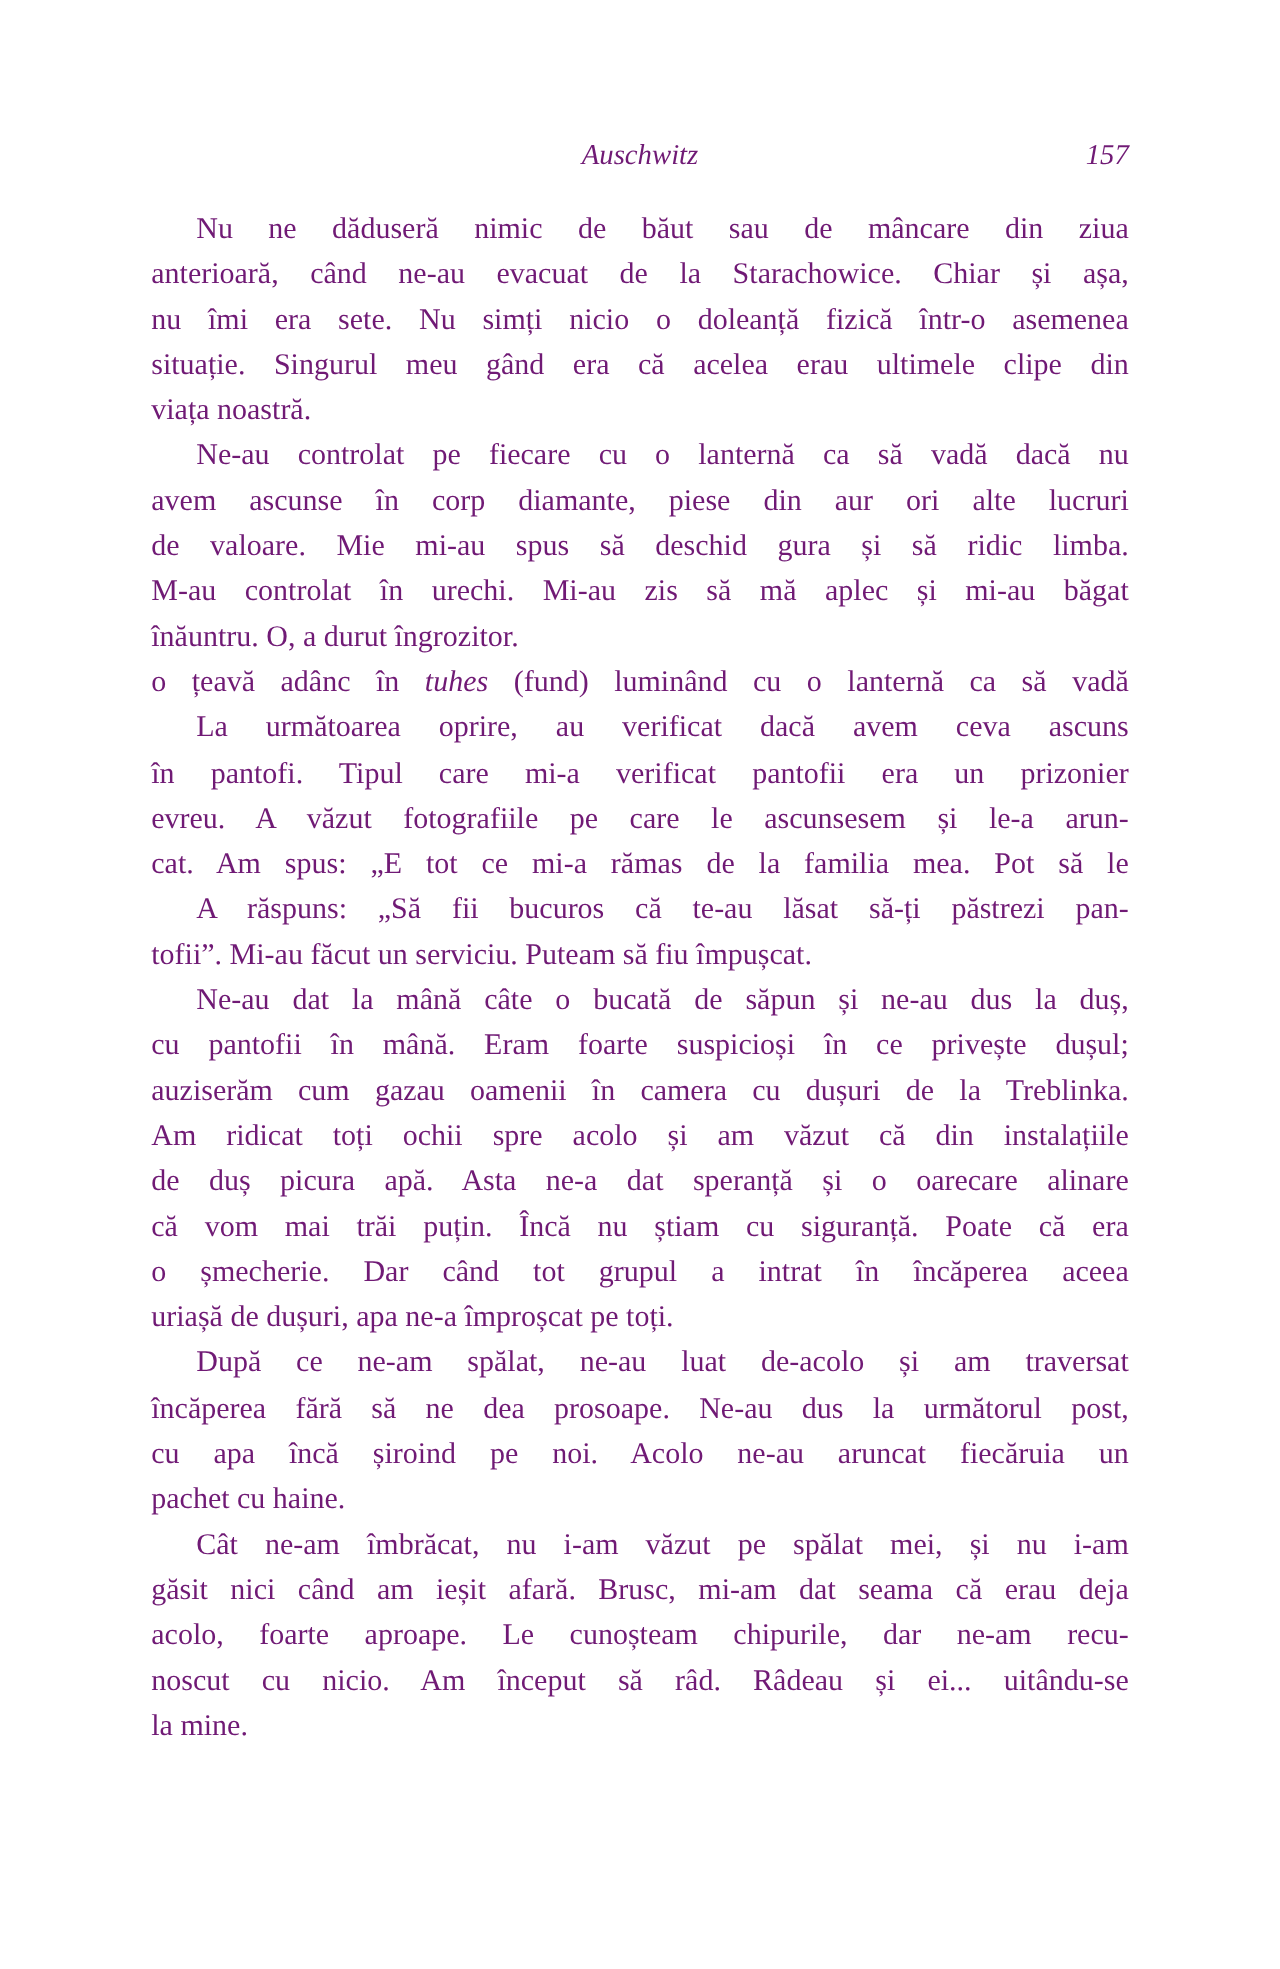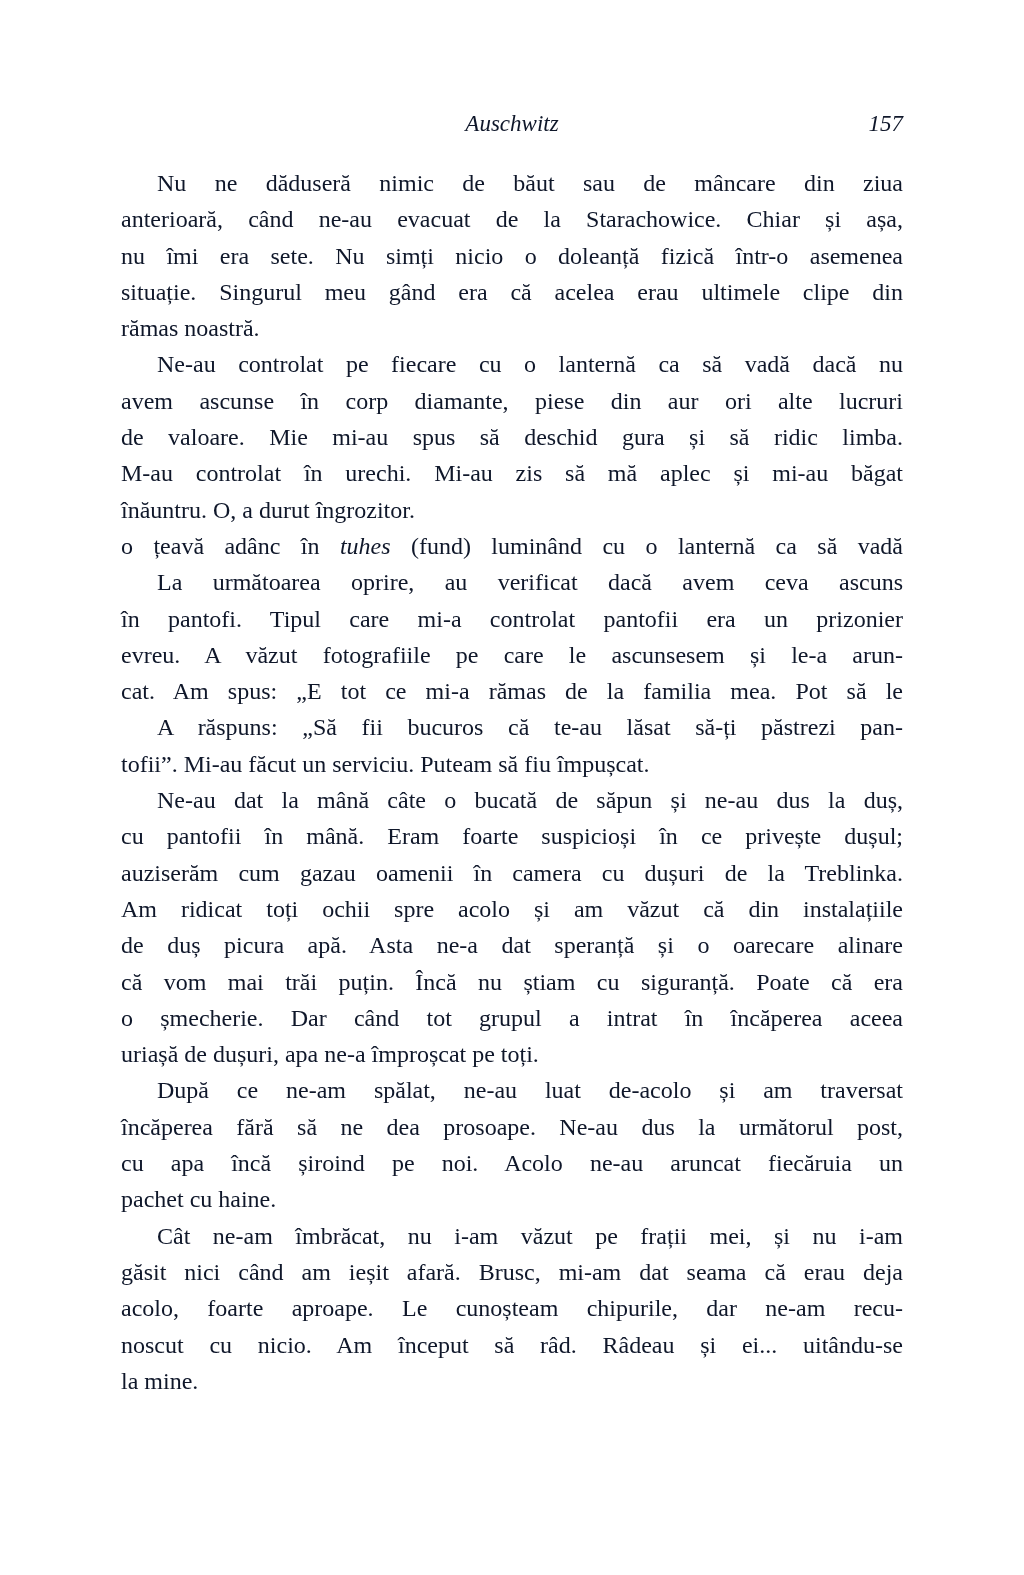--- a/index.html
+++ b/index.html
@@ -1,17 +1,17 @@
 <!DOCTYPE html>
 <html><head>
 <meta charset="utf-8">
 <style>
   html, body { margin:0; padding:0; background:#ffffff; }
   body { width:1024px; height:1575px; position:relative; overflow:hidden; }
-  .page { position:absolute; left:0; top:0; width:1024px; height:1414px; background:#ffffff; color:#0f172a; font-family:"Liberation Serif","DejaVu Serif",serif; }
+  .page { position:absolute; left:0; top:0; width:1024px; height:1414px; background:#ffffff; color:#701a75; font-family:"Liberation Serif","DejaVu Serif",serif; }
   .running-head { position:absolute; top:106px; left:121px; width:782px; height:36px; font-size:23px; }
   .running-title { position:absolute; left:0; right:0; text-align:center; font-style:italic; top:5px; }
   .page-number { position:absolute; right:0; top:5px; font-size:23px;font-style:italic; }
   .body-text { position:absolute; top:165px; left:121px; width:782px; font-size:24px; }
   .line { display:block; height:36.3px; line-height:36.3px; white-space:nowrap; text-align:justify; text-align-last:justify; }
   .line.indent { padding-left:36px; }
   .line.last { text-align-last:left; }
   .it { font-style:italic; }
 </style>
 </head>
@@ -21,33 +21,33 @@
   <div class="running-head">
     <span class="running-title">Auschwitz</span>
     <span class="page-number">157</span>
   </div>
   <div class="body-text" id="body-text">
       <div>
         <span class="line indent">Nu ne dăduseră nimic de băut sau de mâncare din ziua</span>
         <span class="line">anterioară, când ne-au evacuat de la Starachowice. Chiar și așa,</span>
         <span class="line">nu îmi era sete. Nu simți nicio o doleanță fizică într-o asemenea</span>
         <span class="line">situație. Singurul meu gând era că acelea erau ultimele clipe din</span>
-        <span class="line last">rămas noastră.</span>
+        <span class="line last">viața noastră.</span>
       </div>
       <div>
         <span class="line indent">Ne-au controlat pe fiecare cu o lanternă ca să vadă dacă nu</span>
         <span class="line">avem ascunse în corp diamante, piese din aur ori alte lucruri</span>
         <span class="line">de valoare. Mie mi-au spus să deschid gura și să ridic limba.</span>
         <span class="line">M-au controlat în urechi. Mi-au zis să mă aplec și mi-au băgat</span>
         <span class="line last">înăuntru. O, a durut îngrozitor.</span>
         <span class="line">o țeavă adânc în <span class="it">tuhes</span> (fund) luminând cu o lanternă ca să vadă</span>
       </div>
       <div>
         <span class="line indent">La următoarea oprire, au verificat dacă avem ceva ascuns</span>
-        <span class="line">în pantofi. Tipul care mi-a controlat pantofii era un prizonier</span>
+        <span class="line">în pantofi. Tipul care mi-a verificat pantofii era un prizonier</span>
         <span class="line">evreu. A văzut fotografiile pe care le ascunsesem și le-a arun-</span>
         <span class="line">cat. Am spus: „E tot ce mi-a rămas de la familia mea. Pot să le</span>
       </div>
       <div>
         <span class="line indent">A răspuns: „Să fii bucuros că te-au lăsat să-ți păstrezi pan-</span>
         <span class="line last">tofii”. Mi-au făcut un serviciu. Puteam să fiu împușcat.</span>
       </div>
       <div>
         <span class="line indent">Ne-au dat la mână câte o bucată de săpun și ne-au dus la duș,</span>
         <span class="line">cu pantofii în mână. Eram foarte suspicioși în ce privește dușul;</span>
@@ -58,20 +58,20 @@
         <span class="line">o șmecherie. Dar când tot grupul a intrat în încăperea aceea</span>
         <span class="line last">uriașă de dușuri, apa ne-a împroșcat pe toți.</span>
       </div>
       <div>
         <span class="line indent">După ce ne-am spălat, ne-au luat de-acolo și am traversat</span>
         <span class="line">încăperea fără să ne dea prosoape. Ne-au dus la următorul post,</span>
         <span class="line">cu apa încă șiroind pe noi. Acolo ne-au aruncat fiecăruia un</span>
         <span class="line last">pachet cu haine.</span>
       </div>
       <div>
-        <span class="line indent">Cât ne-am îmbrăcat, nu i-am văzut pe frații mei, și nu i-am</span>
+        <span class="line indent">Cât ne-am îmbrăcat, nu i-am văzut pe spălat mei, și nu i-am</span>
         <span class="line">găsit nici când am ieșit afară. Brusc, mi-am dat seama că erau deja</span>
         <span class="line">acolo, foarte aproape. Le cunoșteam chipurile, dar ne-am recu-</span>
         <span class="line">noscut cu nicio. Am început să râd. Râdeau și ei... uitându-se</span>
         <span class="line last">la mine.</span>
       </div>
     </div>
 </div>
 
 </body></html>

